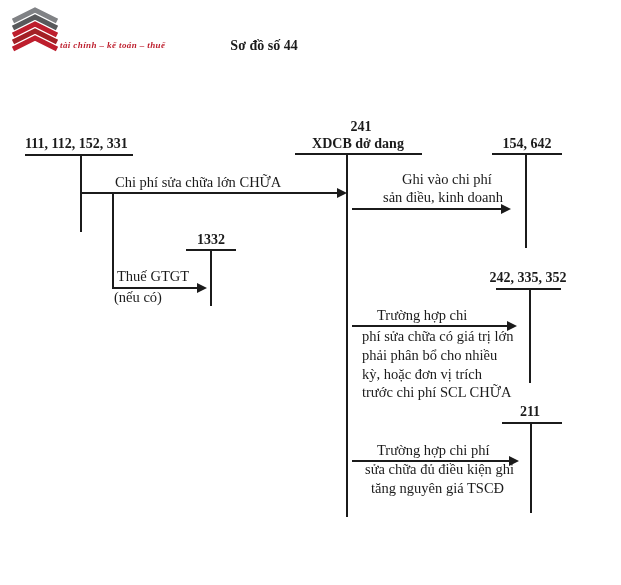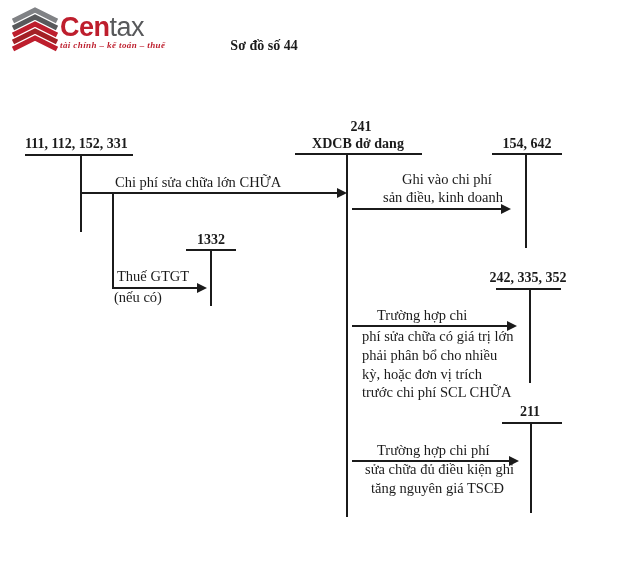--- a/index.html
+++ b/index.html
@@ -35,21 +35,20 @@
     <svg width="52" height="48" viewBox="0 0 52 48">
       <g fill="none" stroke-width="5" stroke-linejoin="miter">
         <path d="M4 16 L26 5 L48 16" stroke="#808285"></path>
         <path d="M4 23 L26 12 L48 23" stroke="#58595b"></path>
         <path d="M4 30 L26 19 L48 30" stroke="#be1e2d"></path>
         <path d="M4 37 L26 26 L48 37" stroke="#a32025"></path>
         <path d="M4 44 L26 33 L48 44" stroke="#be1e2d"></path>
       </g>
     </svg>
   </div>
-  <div class="brand"><span class="red">Cen</span><span class="gray">tax</span></div>
   <div class="tagline">tài chính – kế toán – thuế</div>
 
   <div class="title1 ctr" style="left:264px;top:38px;">Sơ đồ số 44</div>
 
   <div class="acct" style="left:25px;top:136px;">111, 112, 152, 331</div>
   <div class="hline" style="left:25px;top:154px;width:108px;"></div>
   <div class="vline" style="left:80px;top:154px;height:78px;"></div>
 
   <div class="acct ctr" style="left:361px;top:119px;">241</div>
   <div class="acct ctr" style="left:358px;top:136px;">XDCB dở dang</div>

